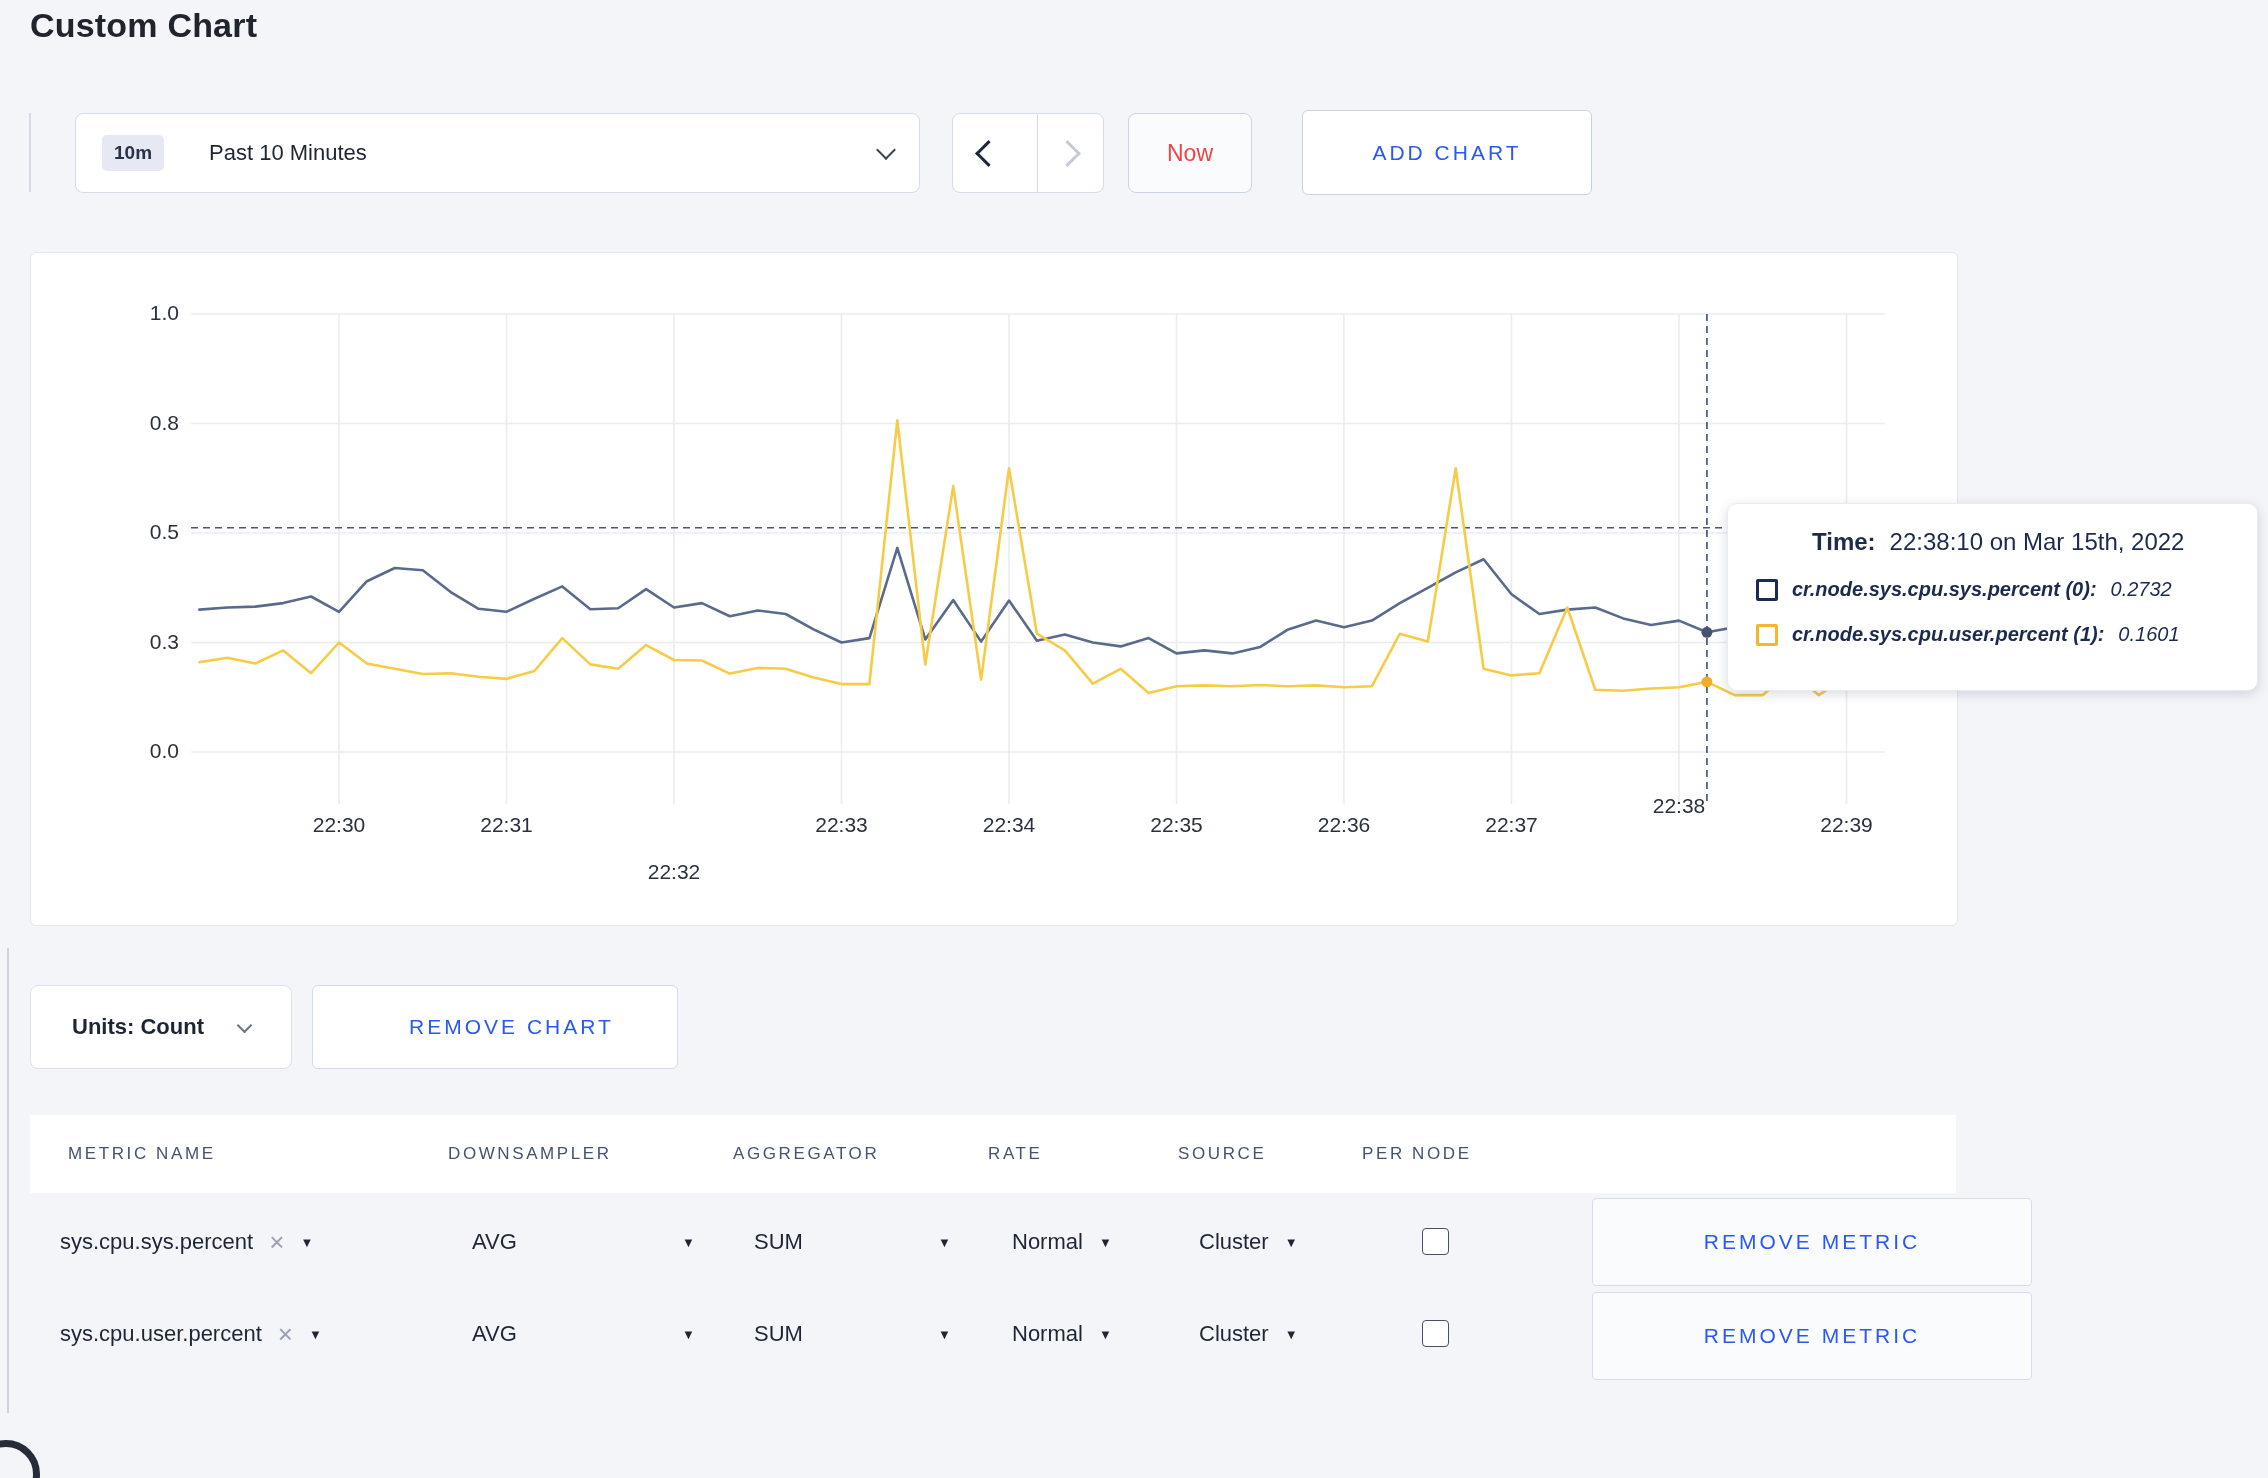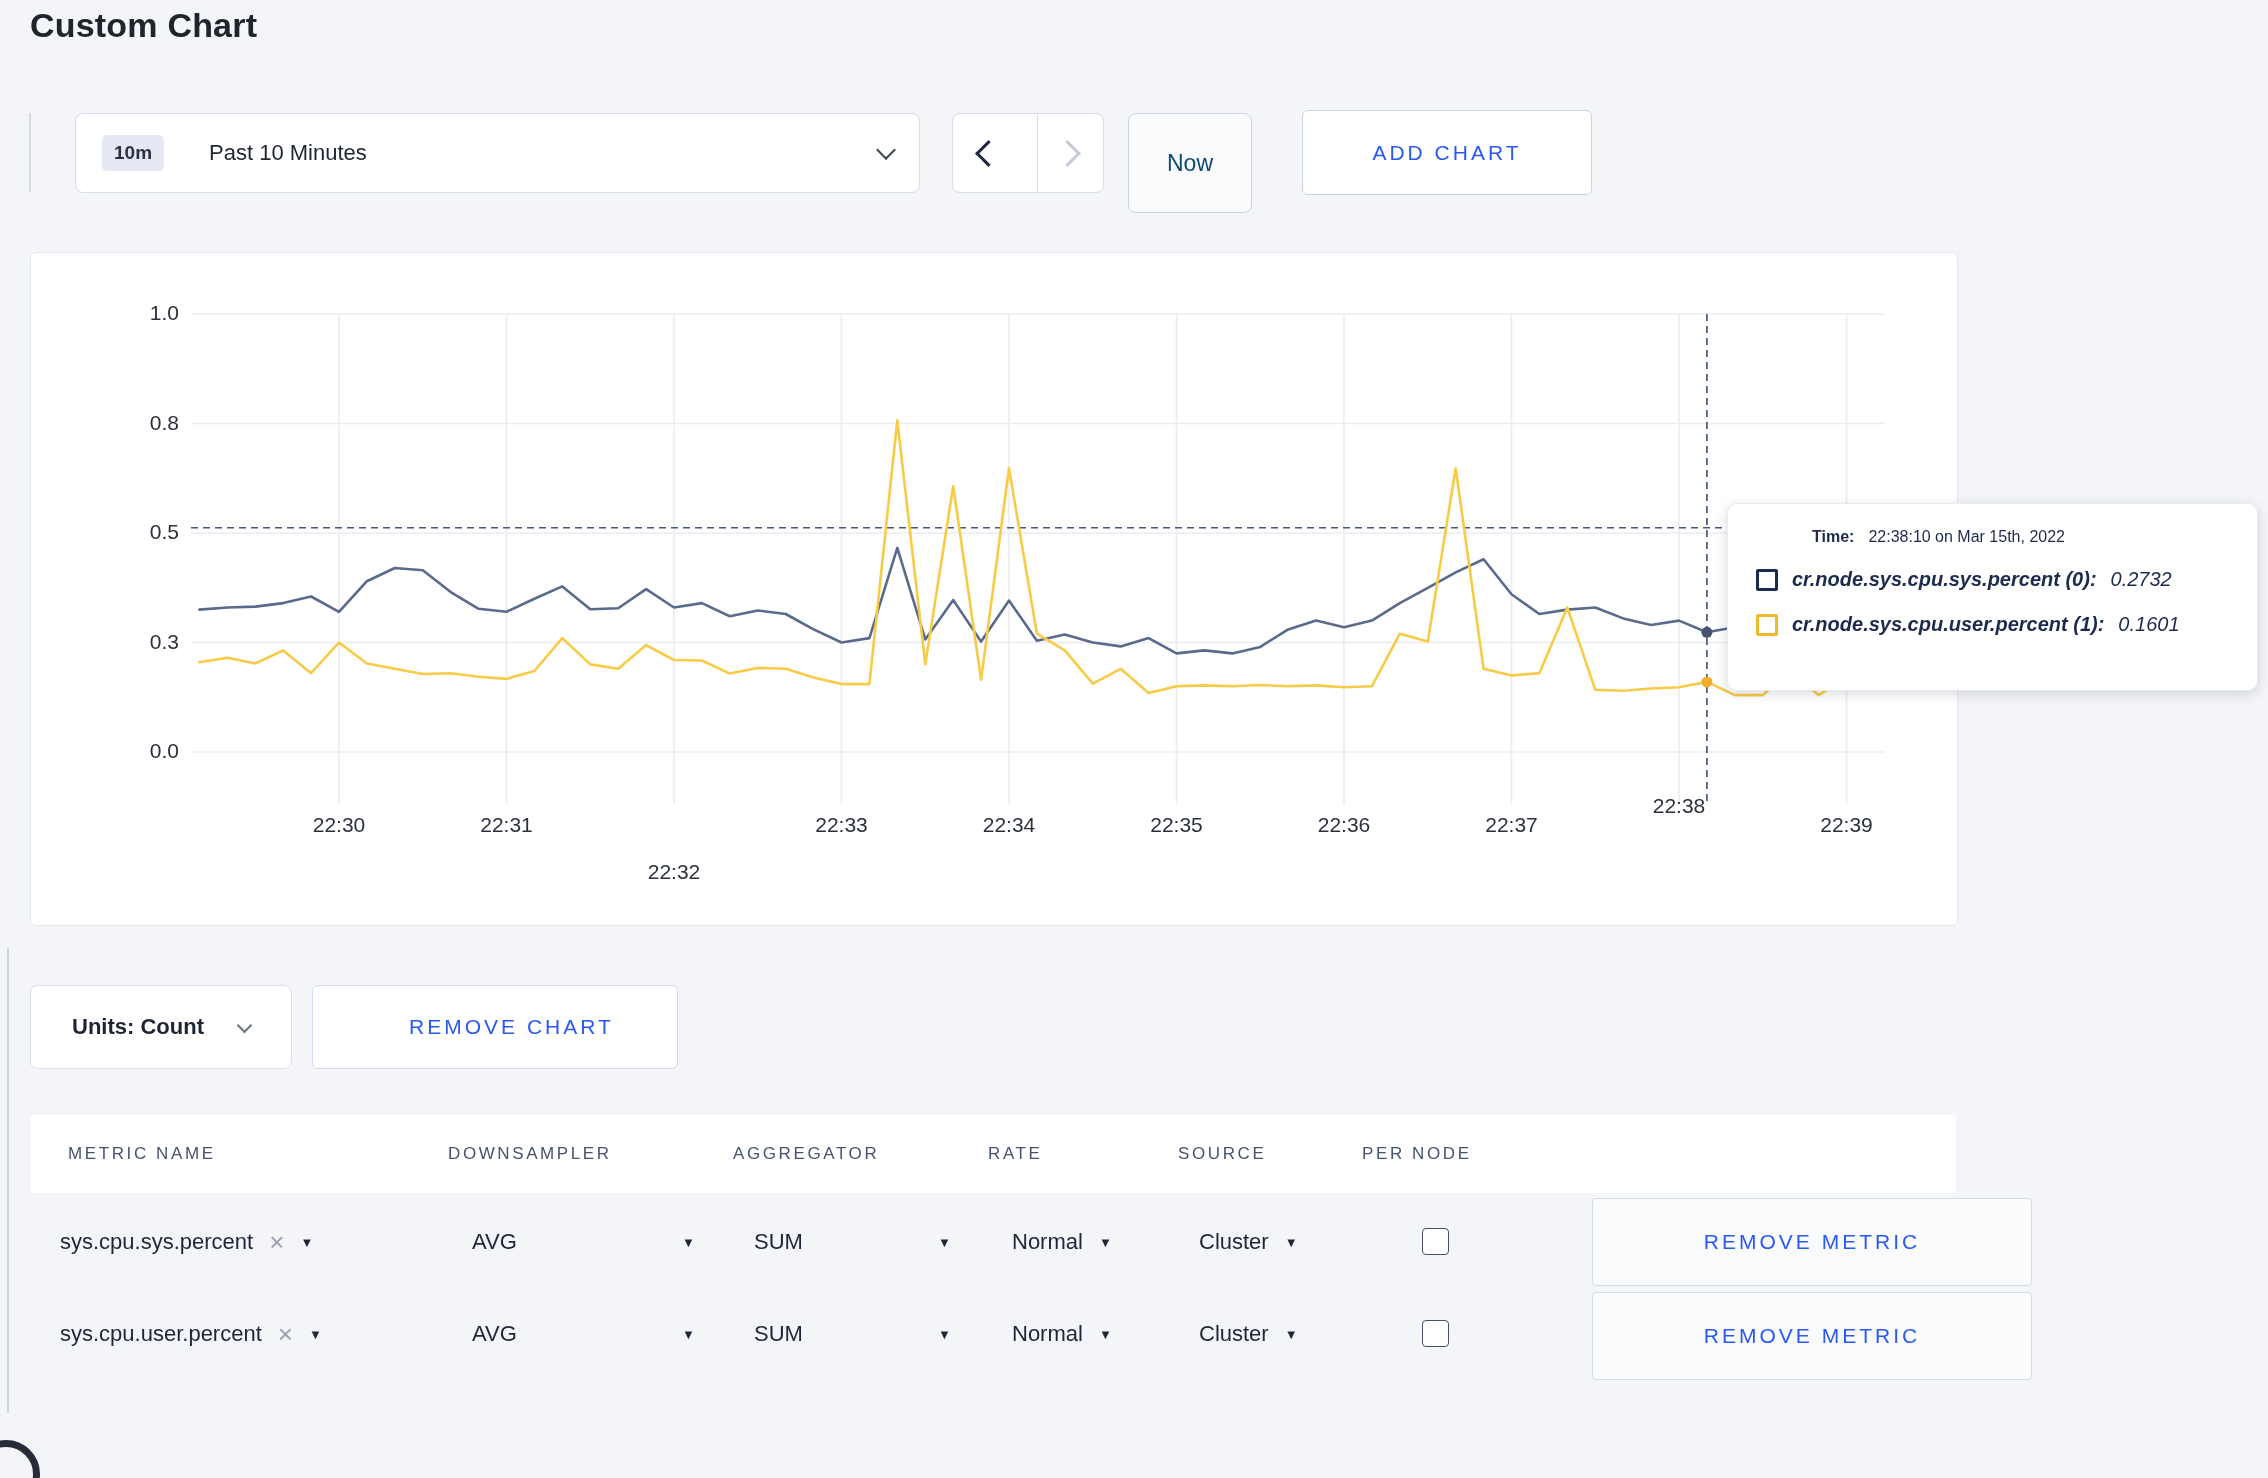--- a/index.html
+++ b/index.html
@@ -14,32 +14,32 @@
   .range-badge{background:#e6e9f3;color:#2a3248;font-size:19px;font-weight:bold;padding:7px 12px;border-radius:5px;}
   .range-label{margin-left:26px;font-size:22px;color:#1d2433;}
   .chev{width:12px;height:12px;border-right:2.4px solid #3c4659;border-bottom:2.4px solid #3c4659;transform:rotate(45deg);display:inline-block;}
   .select-range .chev{margin-left:auto;margin-top:-6px;}
   .nav-group{left:952px;top:113px;width:152px;height:80px;border-radius:8px;padding:0;}
   .nav-half{width:50%;height:100%;display:flex;align-items:center;justify-content:center;}
   .nav-half+.nav-half{border-left:1px solid #d6dbe8;}
   .arrow{width:16px;height:16px;border-right:3.4px solid #1b2640;border-bottom:3.4px solid #1b2640;display:inline-block;}
   .arrow.prev{transform:rotate(135deg);margin-left:6px;}
   .arrow.next{transform:rotate(-45deg);margin-right:6px;border-color:#c3cad8;}
-  .now-btn{left:1128px;top:113px;width:124px;height:100px;border-radius:8px;justify-content:center;background:#fafbfd;border-color:#ccd3e2;color:#0c4a6e;font-size:23px;}
+  .now-btn{left:1128px;top:113px;width:124px;height:80px;border-radius:8px;justify-content:center;background:#fafbfd;border-color:#ccd3e2;color:#ef4444;font-size:23px;}
   .blue-btn{justify-content:center;color:#2a59f2;font-size:21px;font-weight:500;letter-spacing:3px;border-radius:6px;}
   .add-chart{left:1302px;top:110px;width:290px;height:85px;border-color:#c9d2e4;}
   
   .chart-card{left:30px;top:252px;width:1926px;height:672px;background:#fff;border:1px solid #e4e7ee;border-radius:6px;}
   .chart-card svg{position:absolute;left:0;top:0;}
   .axis-label{position:absolute;font-size:21px;color:#2b313c;}
   .ylab{width:60px;text-align:right;}
   .xlab{width:110px;text-align:center;}
   
   .tooltip{left:1727px;top:503px;width:531px;height:188px;background:#fff;border:1px solid #e8ebf2;border-radius:10px;box-shadow:0 3px 12px rgba(20,30,60,.16);color:#1c2a4e;z-index:5;box-sizing:border-box;padding:24px 24px 18px 28px;}
-  .tt-time{margin-left:56px;font-size:16px;}
+  .tt-time{margin-left:56px;font-size:24px;}
   .tt-time b{margin-right:14px;}
   .tt-row{display:flex;align-items:center;margin-top:22px;font-size:20px;font-style:italic;}
   .swatch{width:16px;height:16px;border:3px solid;border-radius:2px;margin-right:14px;flex:0 0 auto;}
   .tt-name{font-weight:bold;}
   .tt-val{margin-left:14px;}
   
   .units-btn{left:30px;top:985px;width:262px;height:84px;border-radius:8px;border-color:#dbe0ec;justify-content:center;font-size:22px;font-weight:bold;color:#1d2433;}
   .units-btn .chev{width:9px;height:9px;border-width:2px;margin-left:16px;margin-top:-4px;border-color:#6b7385;}
   .remove-chart{left:312px;top:985px;width:366px;height:84px;border-color:#d3daec;padding-left:33px;}
   

